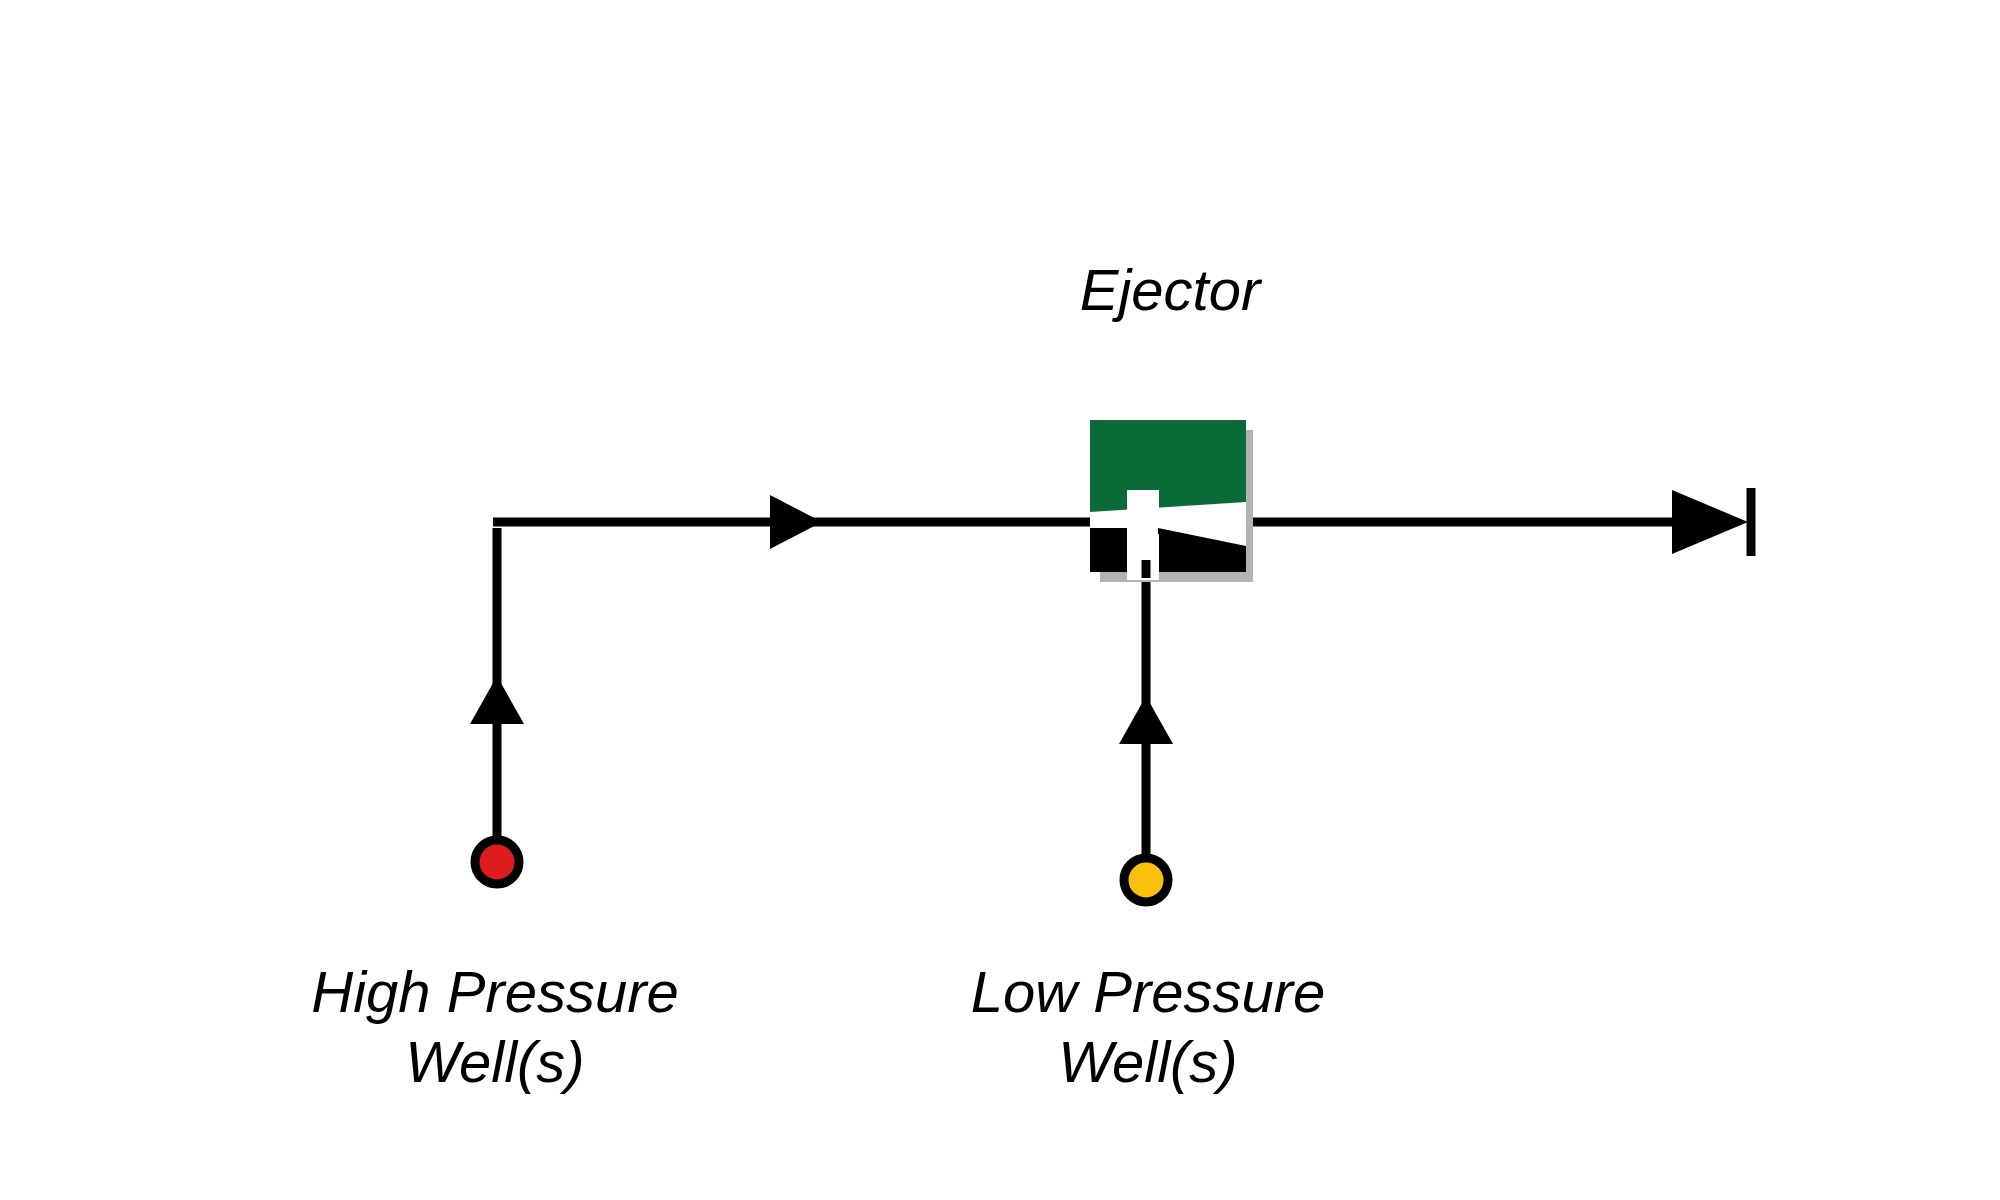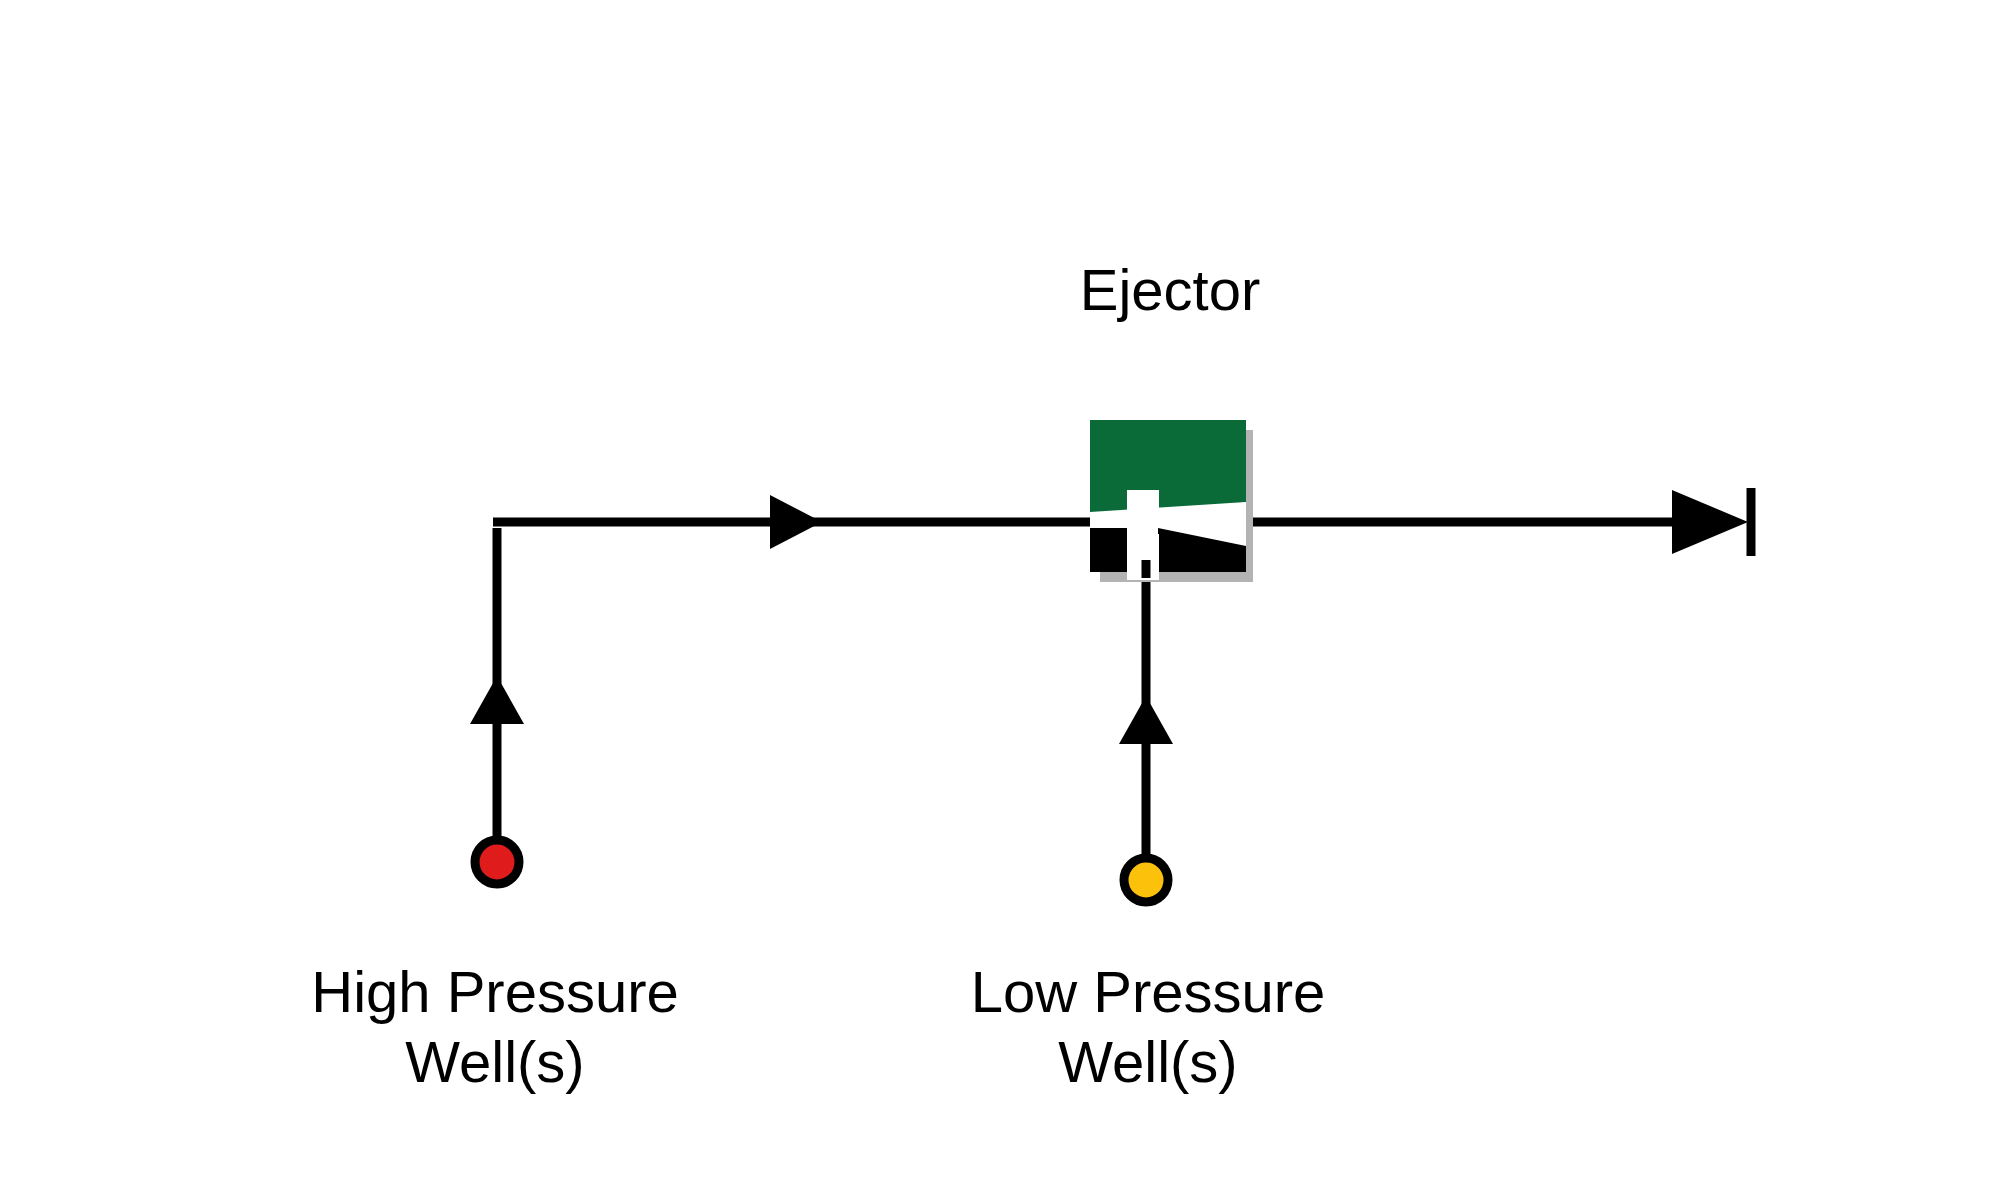--- a/index.html
+++ b/index.html
@@ -10,20 +10,21 @@
   }
   body {
     font-family: "Liberation Sans", sans-serif;
   }
   #canvas {
     position: relative;
     width: 2000px;
     height: 1200px;
     background: #ffffff;
     overflow: hidden;
+    font-style: italic;
   }
   #diagram-svg {
     position: absolute;
     left: 0;
     top: 0;
     width: 2000px;
     height: 1200px;
     display: block;
   }
   .diagram-label {

